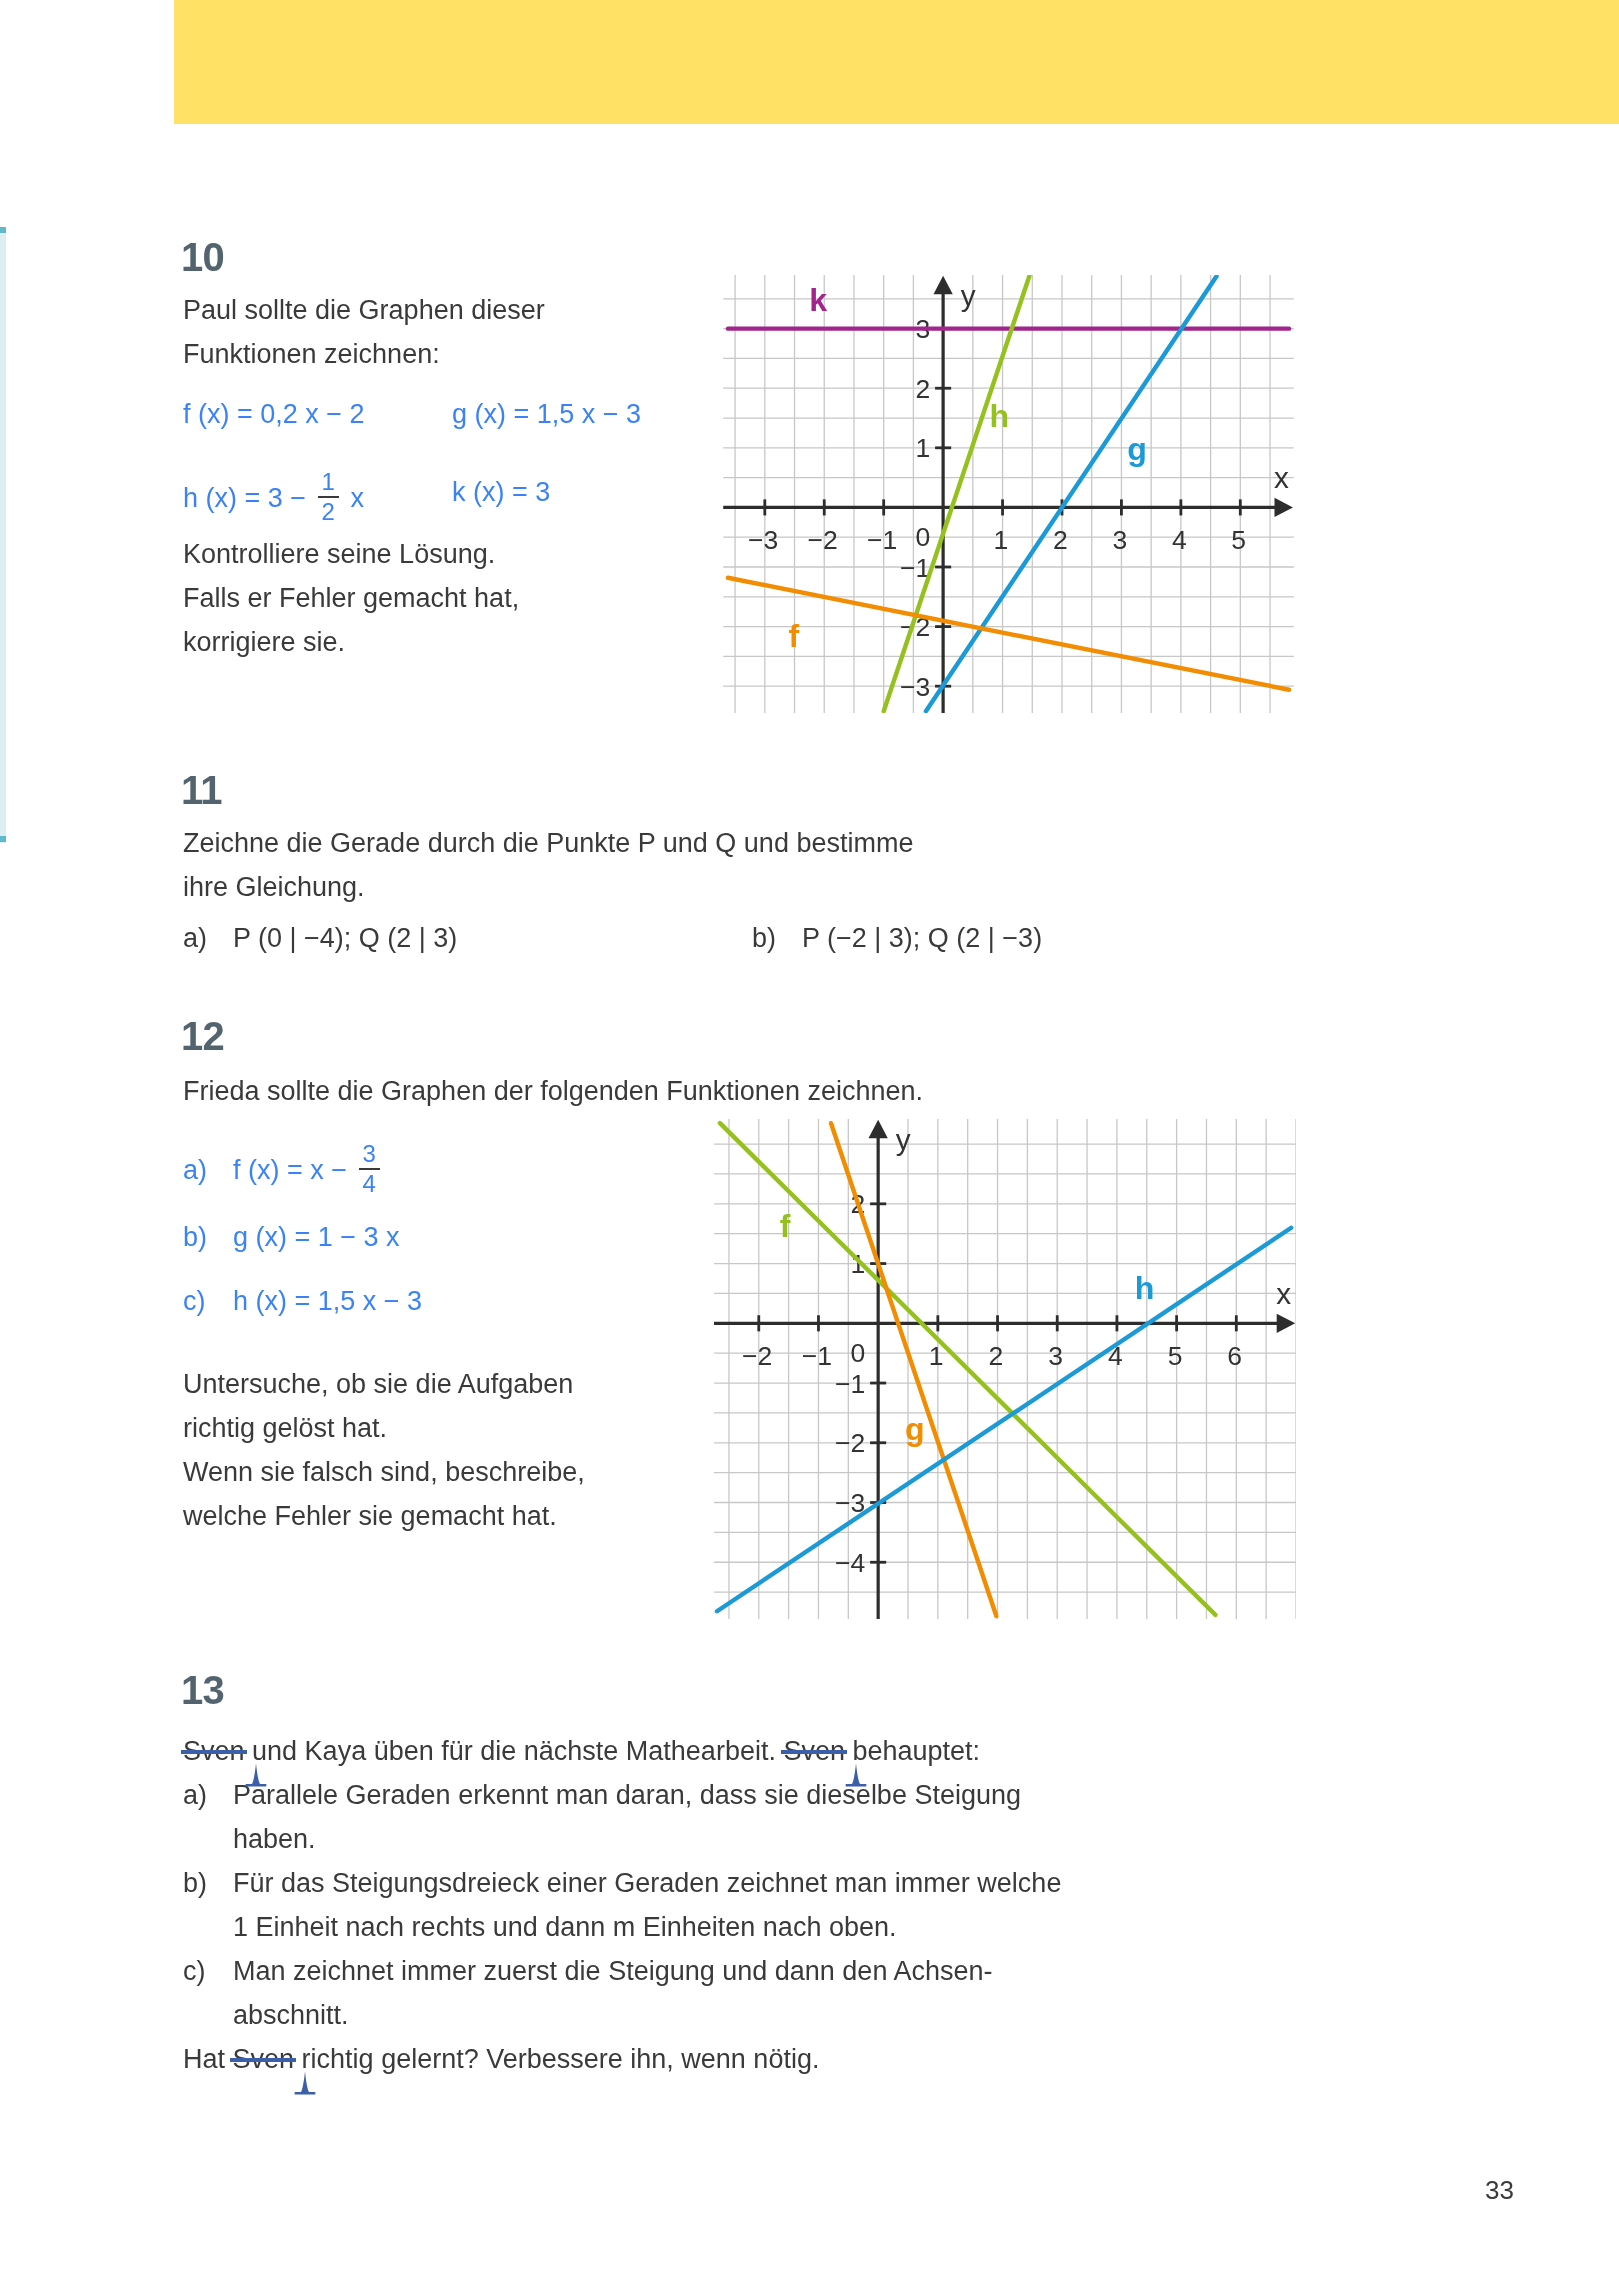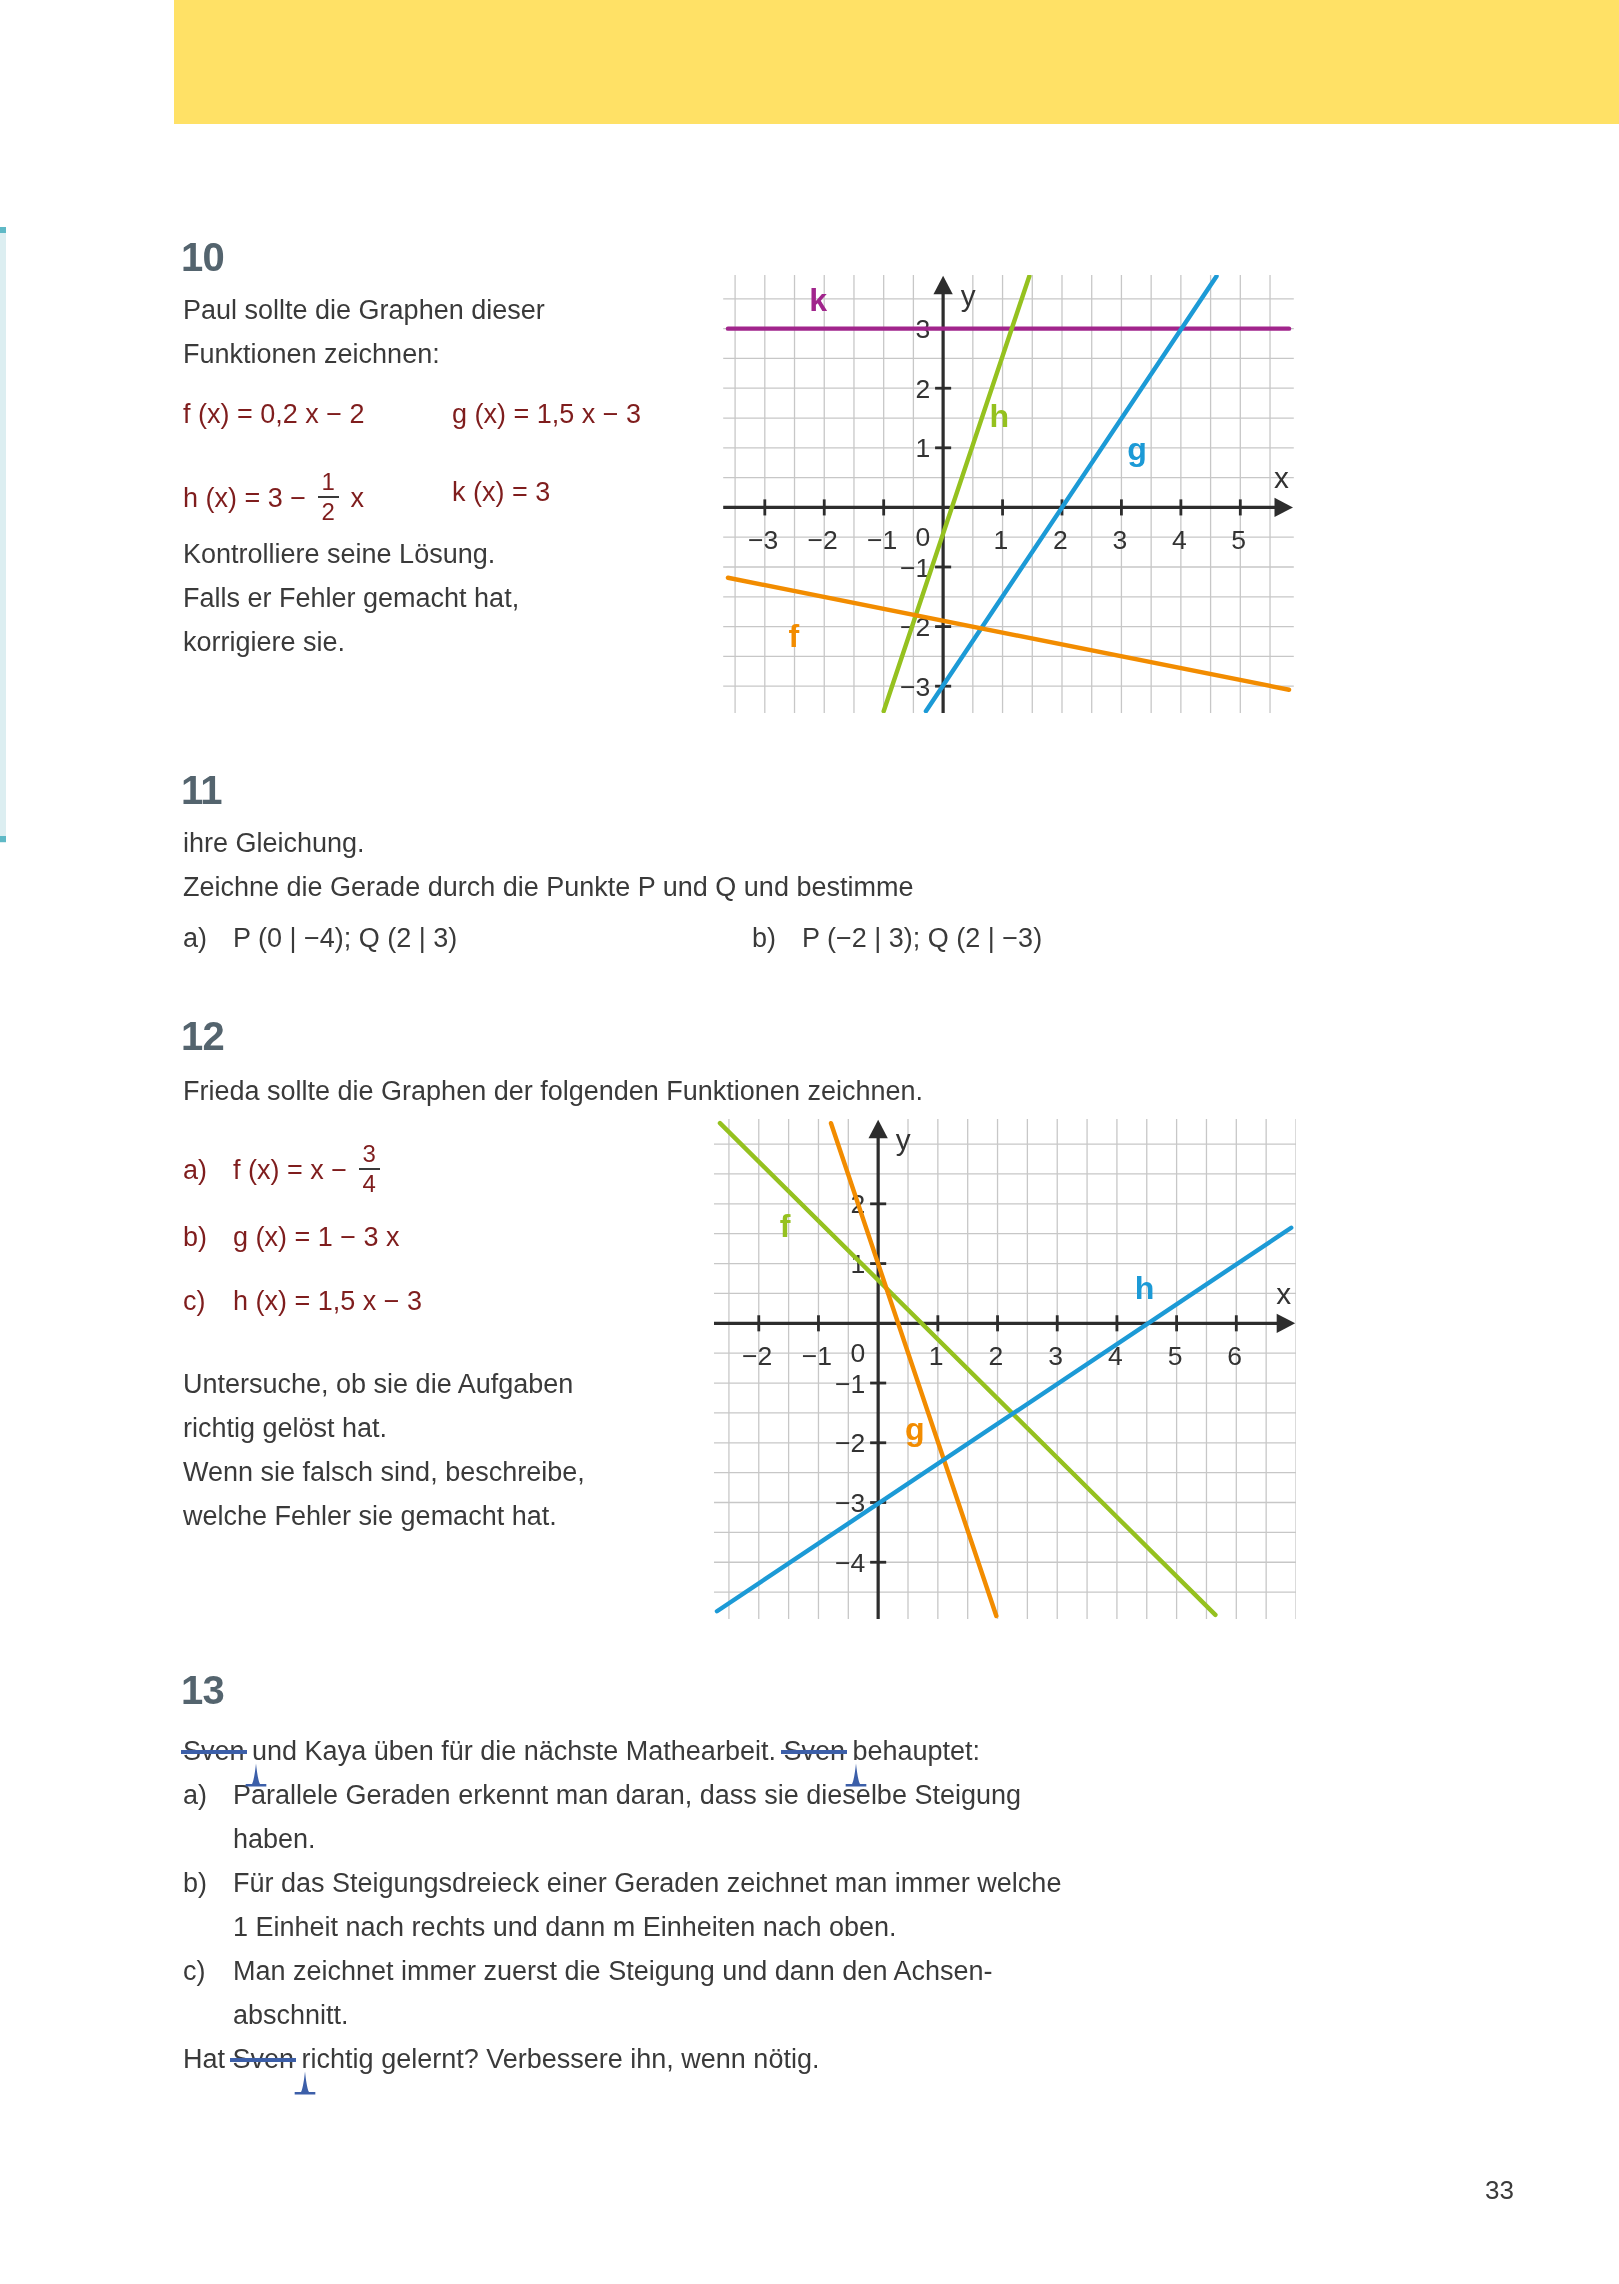--- a/index.html
+++ b/index.html
@@ -13,21 +13,21 @@
   }
   .banner{position:absolute;left:174px;top:0;width:1445px;height:124px;background:#ffe166;}
   .edge-strip{position:absolute;left:0;width:5.6px;background:#dceef1;}
   .edge-cap{position:absolute;left:0;width:5.6px;height:6.4px;background:#5fb9c6;}
 
   .ex-num{
     position:absolute;left:181px;
     font-size:40px;font-weight:bold;color:#54646e;letter-spacing:-0.8px;
   }
   .body-block{position:absolute;font-size:27px;line-height:44px;color:#3a3a3a;white-space:nowrap;}
-  .eq{font-size:27px;color:#7f1d1d;white-space:nowrap;}
+  .eq{font-size:27px;color:#3b82f6;white-space:nowrap;}
   .frac{display:inline-block;vertical-align:-0.52em;text-align:center;font-size:24px;line-height:1.08;margin:0 4px;}
   .frac .num{display:block;border-bottom:2px solid #3a3a3a;padding:0 4px 0.8px 4px;}
   .frac .den{display:block;padding-top:0.8px;}
   .item-label{display:inline-block;width:50px;}
   .indent{padding-left:50px;}
 
   .struck{position:relative;display:inline-block;}
   .struck::after{
     content:"";position:absolute;left:-2.4px;right:-2.4px;top:52%;height:4px;
     background:#3c5fa9;transform:translateY(-50%);
@@ -145,22 +145,22 @@
       <polyline points="199.6875,542.7755102040817 380.88541666666663,1.482993197278913" fill="none" stroke="#95c11f" stroke-width="5.5" stroke-linecap="round"></polyline>
       <text x="331.3333333333333" y="189.08163265306123" fill="#95c11f" class="serieslabel">h</text>
       <polyline points="252.19791666666663,542.7755102040817 613.8541666666666,1.482993197278913" fill="none" stroke="#1c9ad6" stroke-width="5.5" stroke-linecap="round"></polyline>
       <text x="502.91666666666663" y="229.86394557823127" fill="#1c9ad6" class="serieslabel">g</text>
       <polyline points="5.916666666666671,376.68027210884355 704.0833333333331,516.0816326530612" fill="none" stroke="#f28c00" stroke-width="5.5" stroke-linecap="round"></polyline>
       <text x="81.35416666666666" y="463.4353741496599" fill="#f28c00" class="serieslabel">f</text>
     </svg>
 
   <div class="ex-num" style="top:768px;">11</div>
   <div class="body-block" style="left:183px;top:821px;">
+    <div>Zeichne die Gerade durch die Punkte P und Q und bestimme</div>
     <div>ihre Gleichung.</div>
-    <div>Zeichne die Gerade durch die Punkte P und Q und bestimme</div>
   </div>
   <div class="body-block" style="left:183px;top:916px;">
     <span class="item-label">a)</span><span>P (0 | −4);  Q (2 | 3)</span>
   </div>
   <div class="body-block" style="left:730px;top:916px;margin-left:22px;">
     <span class="item-label">b)</span><span>P (−2 | 3);  Q (2 | −3)</span>
   </div>
 
   <div class="ex-num" style="top:1014px;">12</div>
   <div class="body-block" style="left:183px;top:1069px;">Frieda sollte die Graphen der folgenden Funktionen zeichnen.</div>

